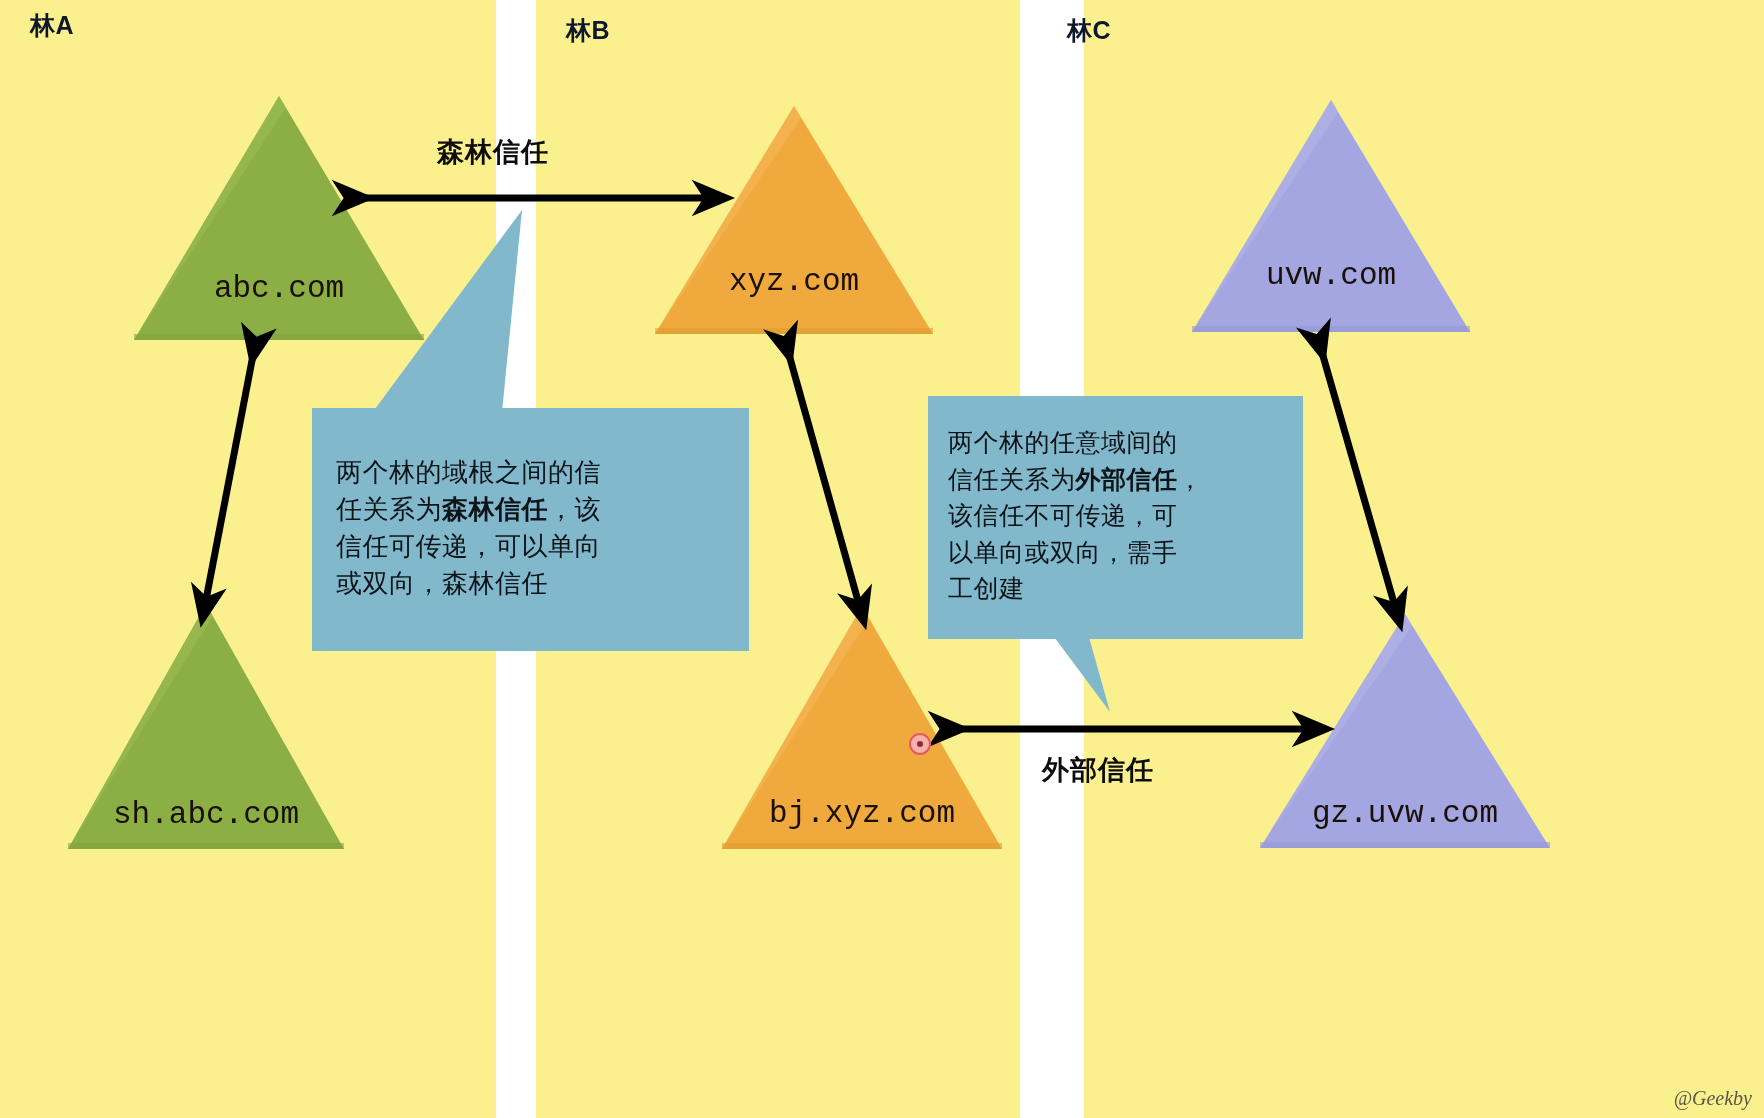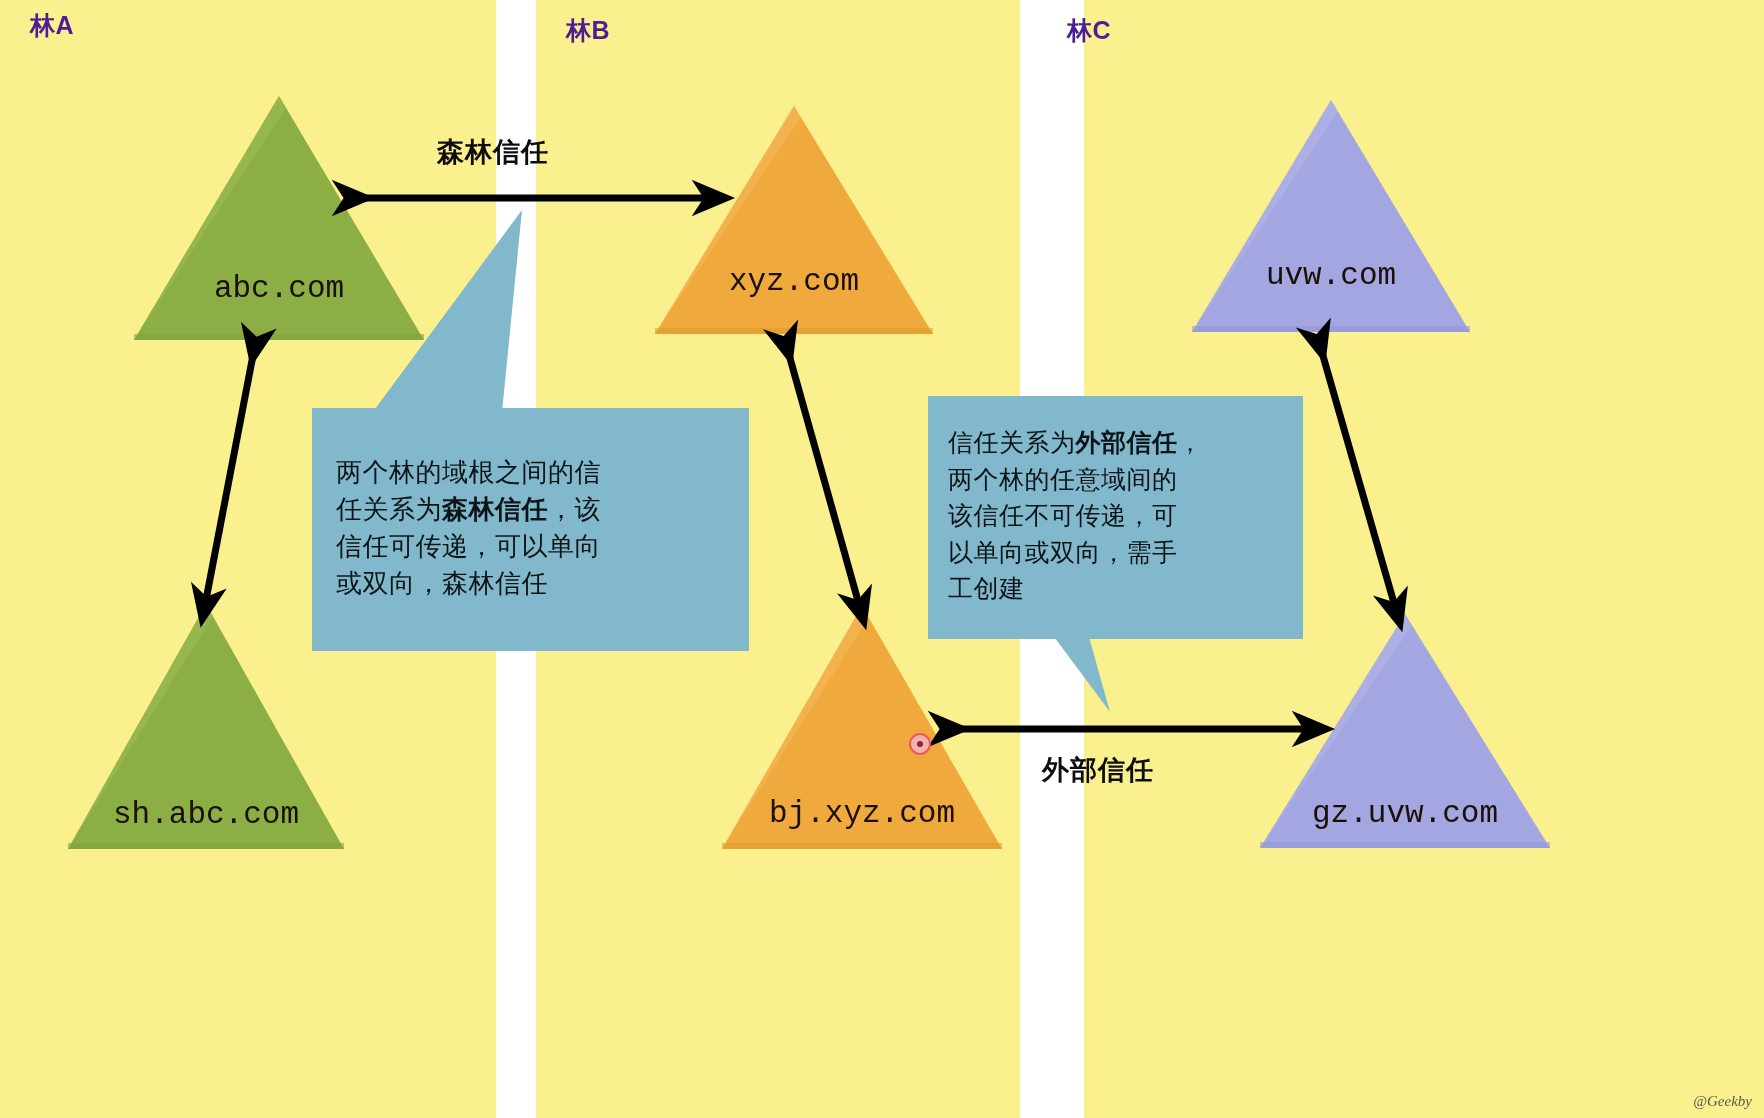--- a/index.html
+++ b/index.html
@@ -16,21 +16,21 @@
     background:#FBF08E;
   }
   #colA{left:0;width:496px;}
   #colB{left:536px;width:484px;}
   #colC{left:1084px;width:680px;}
 
   
   .col-label{
     position:absolute;
     font-size:25px;
-    color:#4c1d95;
+    color:#0f172a;
     font-weight:600;
     letter-spacing:.5px;
     white-space:nowrap;
   }
   #labelA{left:30px;top:9px;}
   #labelB{left:566px;top:14px;}
   #labelC{left:1067px;top:14px;}
 
   
   .tri{
@@ -100,21 +100,21 @@
   }
   #marker::after{
     content:"";position:absolute;left:6px;top:6px;
     width:6px;height:6px;border-radius:50%;
     background:#8a2a2a;
   }
 
   
   #watermark{
     position:absolute;right:12px;bottom:8px;
-    font-size:15px;color:#3b3b3b;
+    font-size:20px;color:#3b3b3b;
     font-family:"Liberation Serif","DejaVu Serif",serif;
     font-style:italic;
     opacity:.85;
   }
 </style>
 </head>
 <body>
 
 <div id="stage">
 
@@ -218,22 +218,22 @@
       <div class="ctext"><span>两个林的域根之间的信</span></div>
       <div class="ctext"><span>任关系为</span><b>森林信任</b><span>，该</span></div>
       <div class="ctext"><span>信任可传递，可以单向</span></div>
       <div class="ctext"><span>或双向，森林信任</span></div>
     </div>
 
   <svg class="tail" width="1764" height="1118" viewBox="0 0 1764 1118">
     <polygon points="1110,712 1046,626 1082,612" fill="#82B8CC"></polygon>
   </svg>
   <div class="callout" id="callout2">
+      <div class="ctext"><span>两个林的任意域间的</span></div>
       <div class="ctext"><span>信任关系为</span><b>外部信任</b><span>，</span></div>
-      <div class="ctext"><span>两个林的任意域间的</span></div>
       <div class="ctext"><span>该信任不可传递，可</span></div>
       <div class="ctext"><span>以单向或双向，需手</span></div>
       <div class="ctext"><span>工创建</span></div>
     </div>
 
   <div id="marker"></div>
 
   <div id="watermark">@Geekby</div>
 
 </div>

